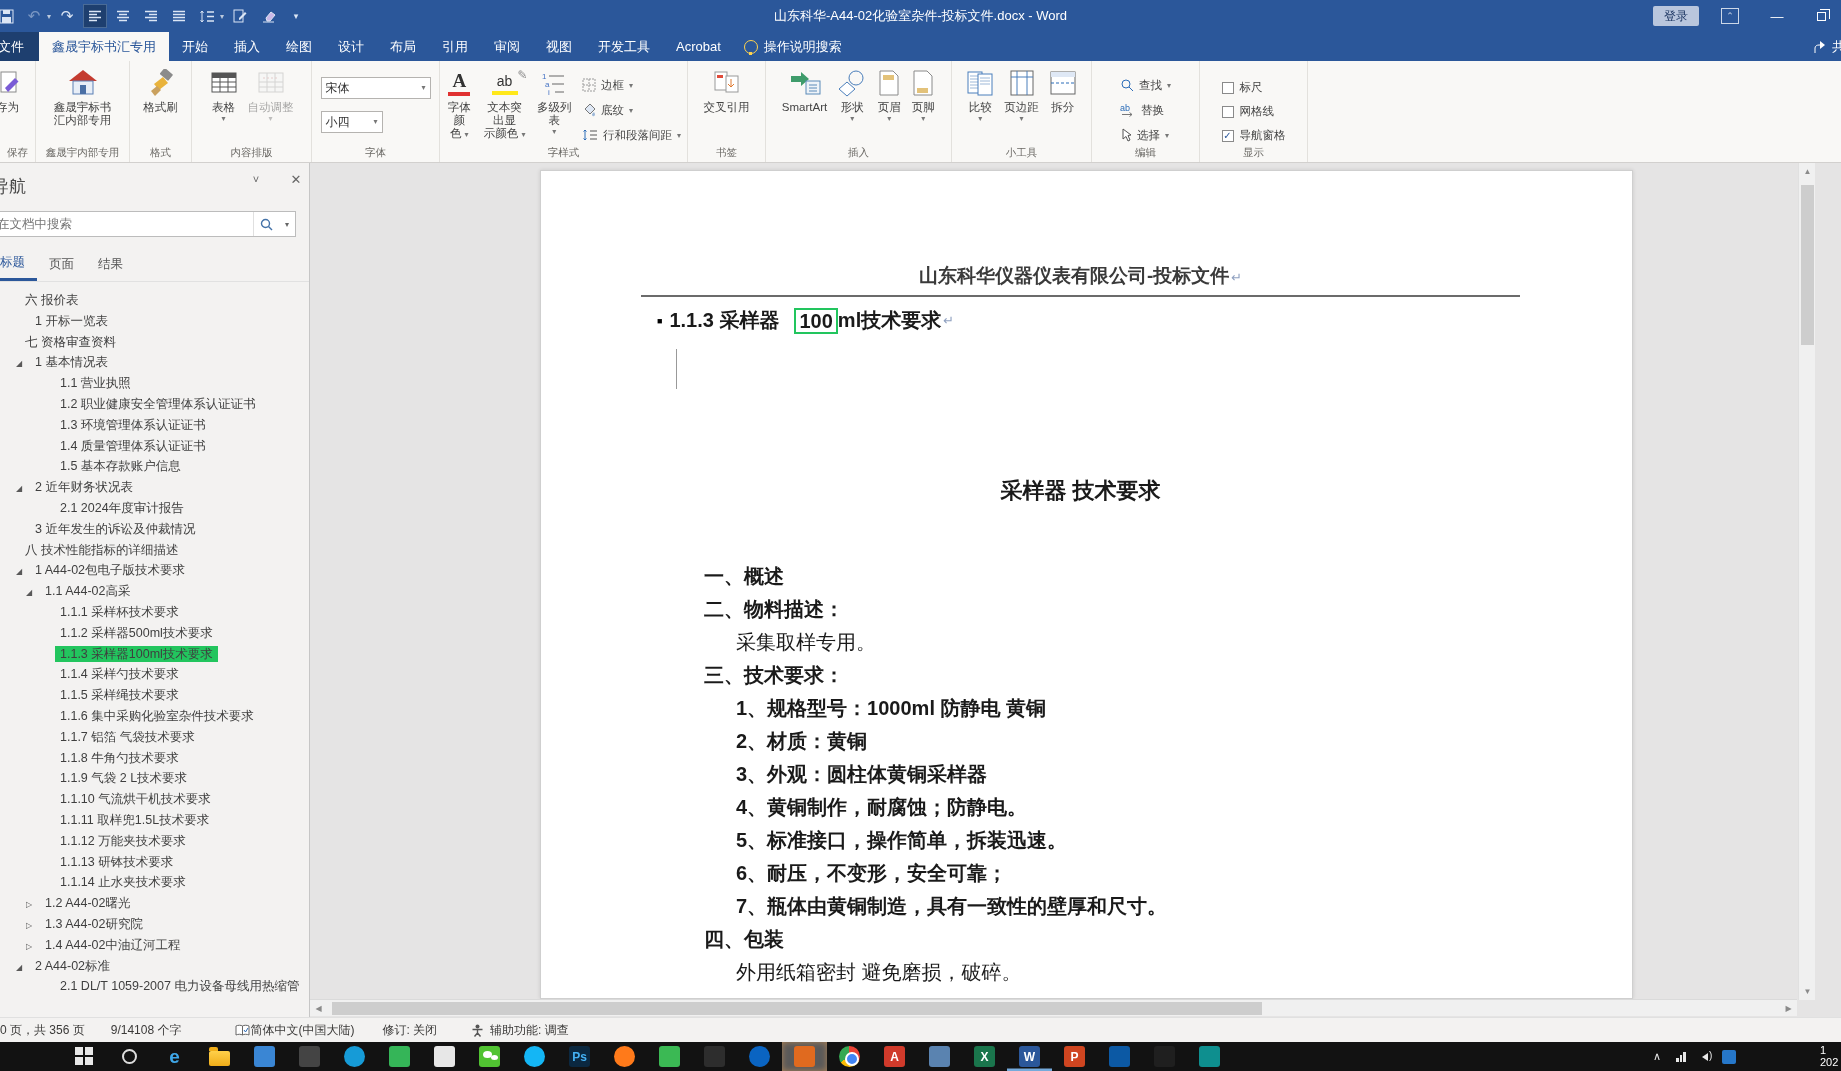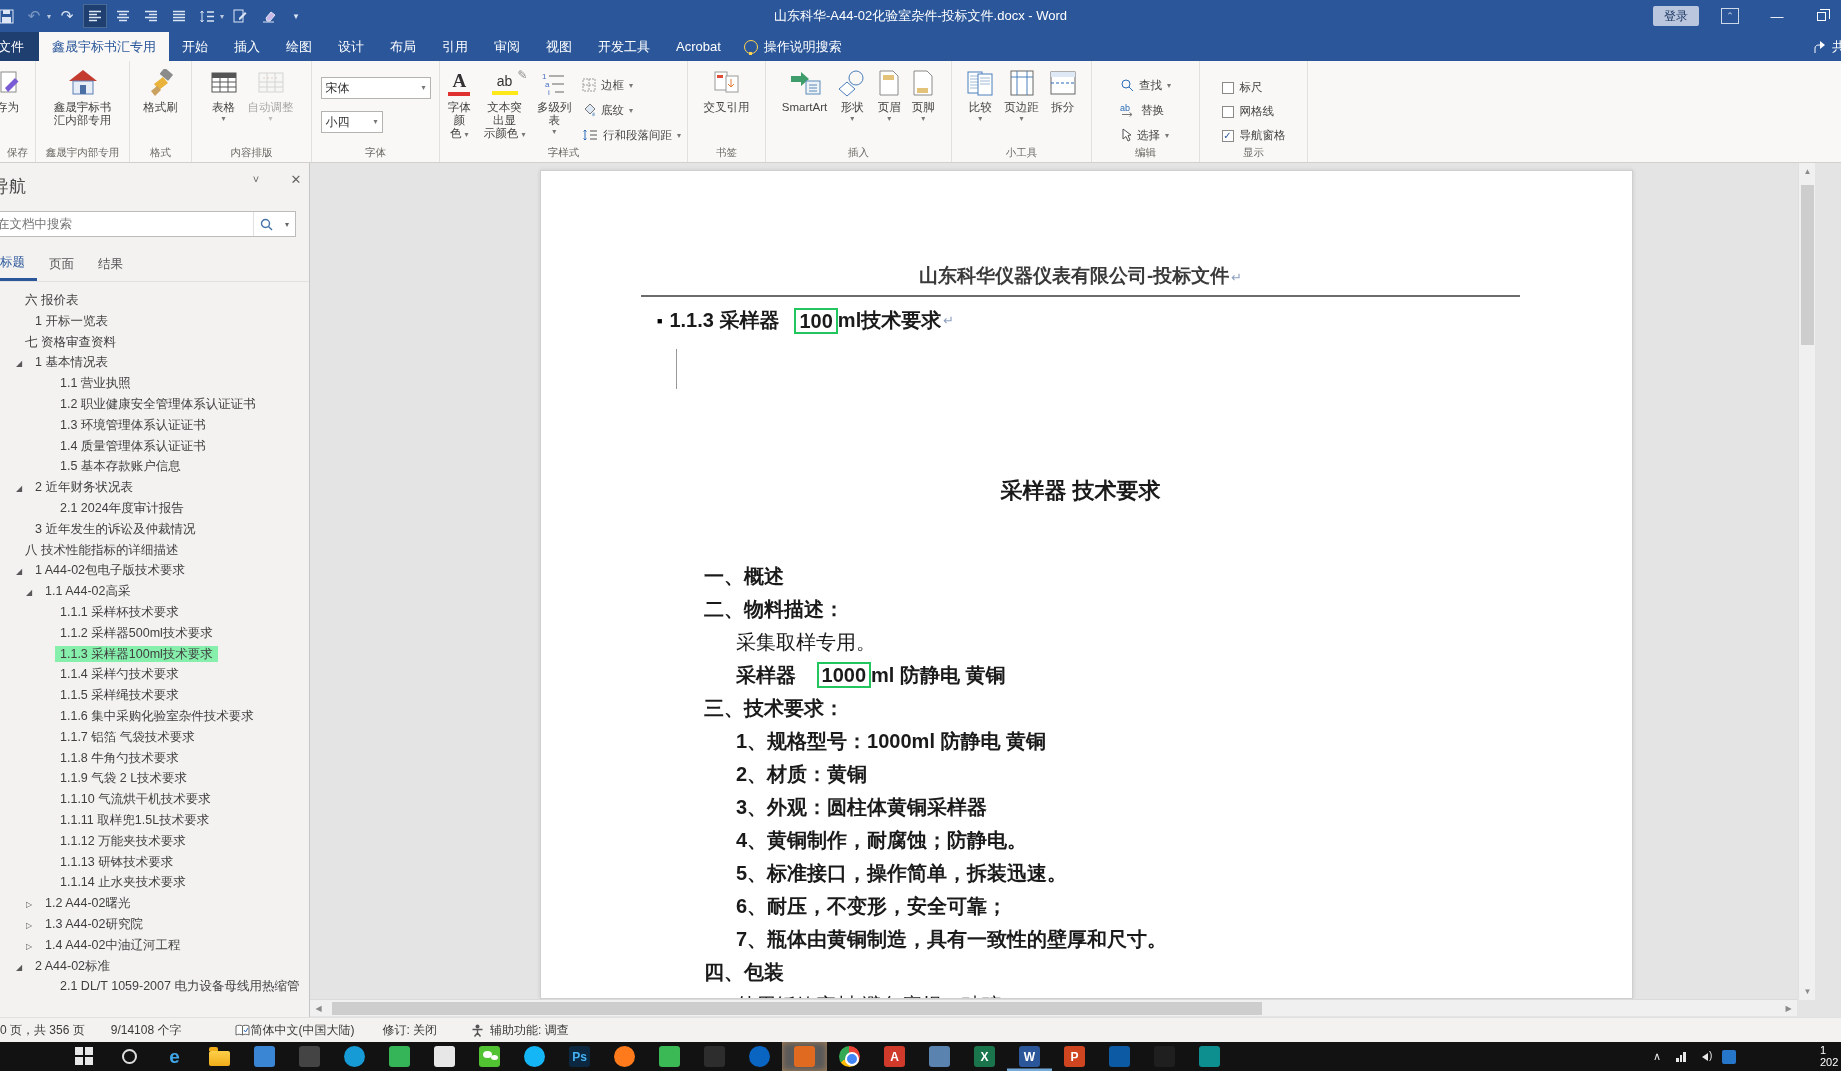--- a/index.html
+++ b/index.html
@@ -66,21 +66,21 @@
   #nav-search input::placeholder{color:#767676;}
   .mag{width:26px;height:100%;display:flex;align-items:center;justify-content:center;border-left:1px solid #e0e0e0;color:#4472a8;}
   .magchev{width:16px;height:100%;display:flex;align-items:center;justify-content:center;color:#666;font-size:8px;}
   #nav-tabs{position:absolute;left:0;top:84px;width:100%;height:35px;display:flex;border-bottom:1px solid #e1e1e1;}
   .ntab{padding:0 12px;display:flex;align-items:center;font-size:12.5px;color:#555;height:100%;}
   .ntab.active{color:#2b579a;border-bottom:3px solid #2b579a;margin-left:-12px;}
   #navtree{position:absolute;left:0;top:127px;width:100%;}
   .tree-item{height:20.8px;line-height:20.8px;font-size:12.5px;color:#3f3f3f;white-space:nowrap;position:relative;}
   .tree-item .tw{display:inline-block;width:14px;margin-left:-14px;font-size:8px;color:#595959;text-align:left;}
   .tree-item .tt{padding:1px 5px;}
-  .tree-item.sel .tt{background:#86efac;}
+  .tree-item.sel .tt{background:#22c55e;}
   .p20{padding-left:20px;}.p30{padding-left:30px;}.p40{padding-left:40px;}.p55{padding-left:55px;}
 
   
   #docarea{position:absolute;left:310px;top:163px;width:1531px;height:854px;background:#e5e4e4;}
   #page{position:absolute;left:230px;top:7px;width:1093px;height:829px;background:#fff;border:1px solid #cfcfcf;box-shadow:0 0 4px rgba(0,0,0,.12);overflow:hidden;}
   #pg-inner{position:relative;margin:0 112px 0 100px;height:100%;font-family:"Liberation Serif","DejaVu Serif",serif;color:#1a1a1a;}
   #doc-header{margin-top:92px;text-align:center;font-size:19px;font-weight:bold;color:#3a3a3a;border-bottom:2px solid #6b6b6b;padding-bottom:6px;}
   .hdr-tick{position:absolute;left:35px;top:86px;width:1px;height:40px;background:#999;}
   .ret{color:#8fa0c0;font-size:13px;font-weight:normal;margin-left:2px;font-family:"DejaVu Sans",sans-serif;}
   #doc-heading{margin-top:10px;font-size:20px;font-weight:bold;padding-left:16px;display:flex;align-items:center;}
@@ -640,21 +640,20 @@
             <span class="redbox">100</span>
             <span>ml技术要求</span>
           <span class="ret">↵</span>
         </div>
         <div id="doc-title">采样器 技术要求</div>
         <div id="doc-body">
 
         <div class="bl sec"><span>一、概述</span><span></span></div>
             <div class="bl sec"><span>二、物料描述：</span><span></span></div>
             <div class="bl txt"><span>采集取样专用。</span><span></span></div>
-            <div class="bl txtb"><span>采样器  </span><span class="redbox">1000</span><span>ml 防静电 黄铜</span></div>
             <div class="bl sec"><span>三、技术要求：</span><span></span></div>
             <div class="bl itm"><span>1、规格型号：1000ml 防静电 黄铜</span><span></span></div>
             <div class="bl itm"><span>2、材质：黄铜</span><span></span></div>
             <div class="bl itm"><span>3、外观：圆柱体黄铜采样器</span><span></span></div>
             <div class="bl itm"><span>4、黄铜制作，耐腐蚀；防静电。</span><span></span></div>
             <div class="bl itm"><span>5、标准接口，操作简单，拆装迅速。</span><span></span></div>
             <div class="bl itm"><span>6、耐压，不变形，安全可靠；</span><span></span></div>
             <div class="bl itm"><span>7、瓶体由黄铜制造，具有一致性的壁厚和尺寸。</span><span></span></div>
             <div class="bl sec"><span>四、包装</span><span></span></div>
             <div class="bl txt"><span>外用纸箱密封 避免磨损，破碎。</span><span></span></div>

